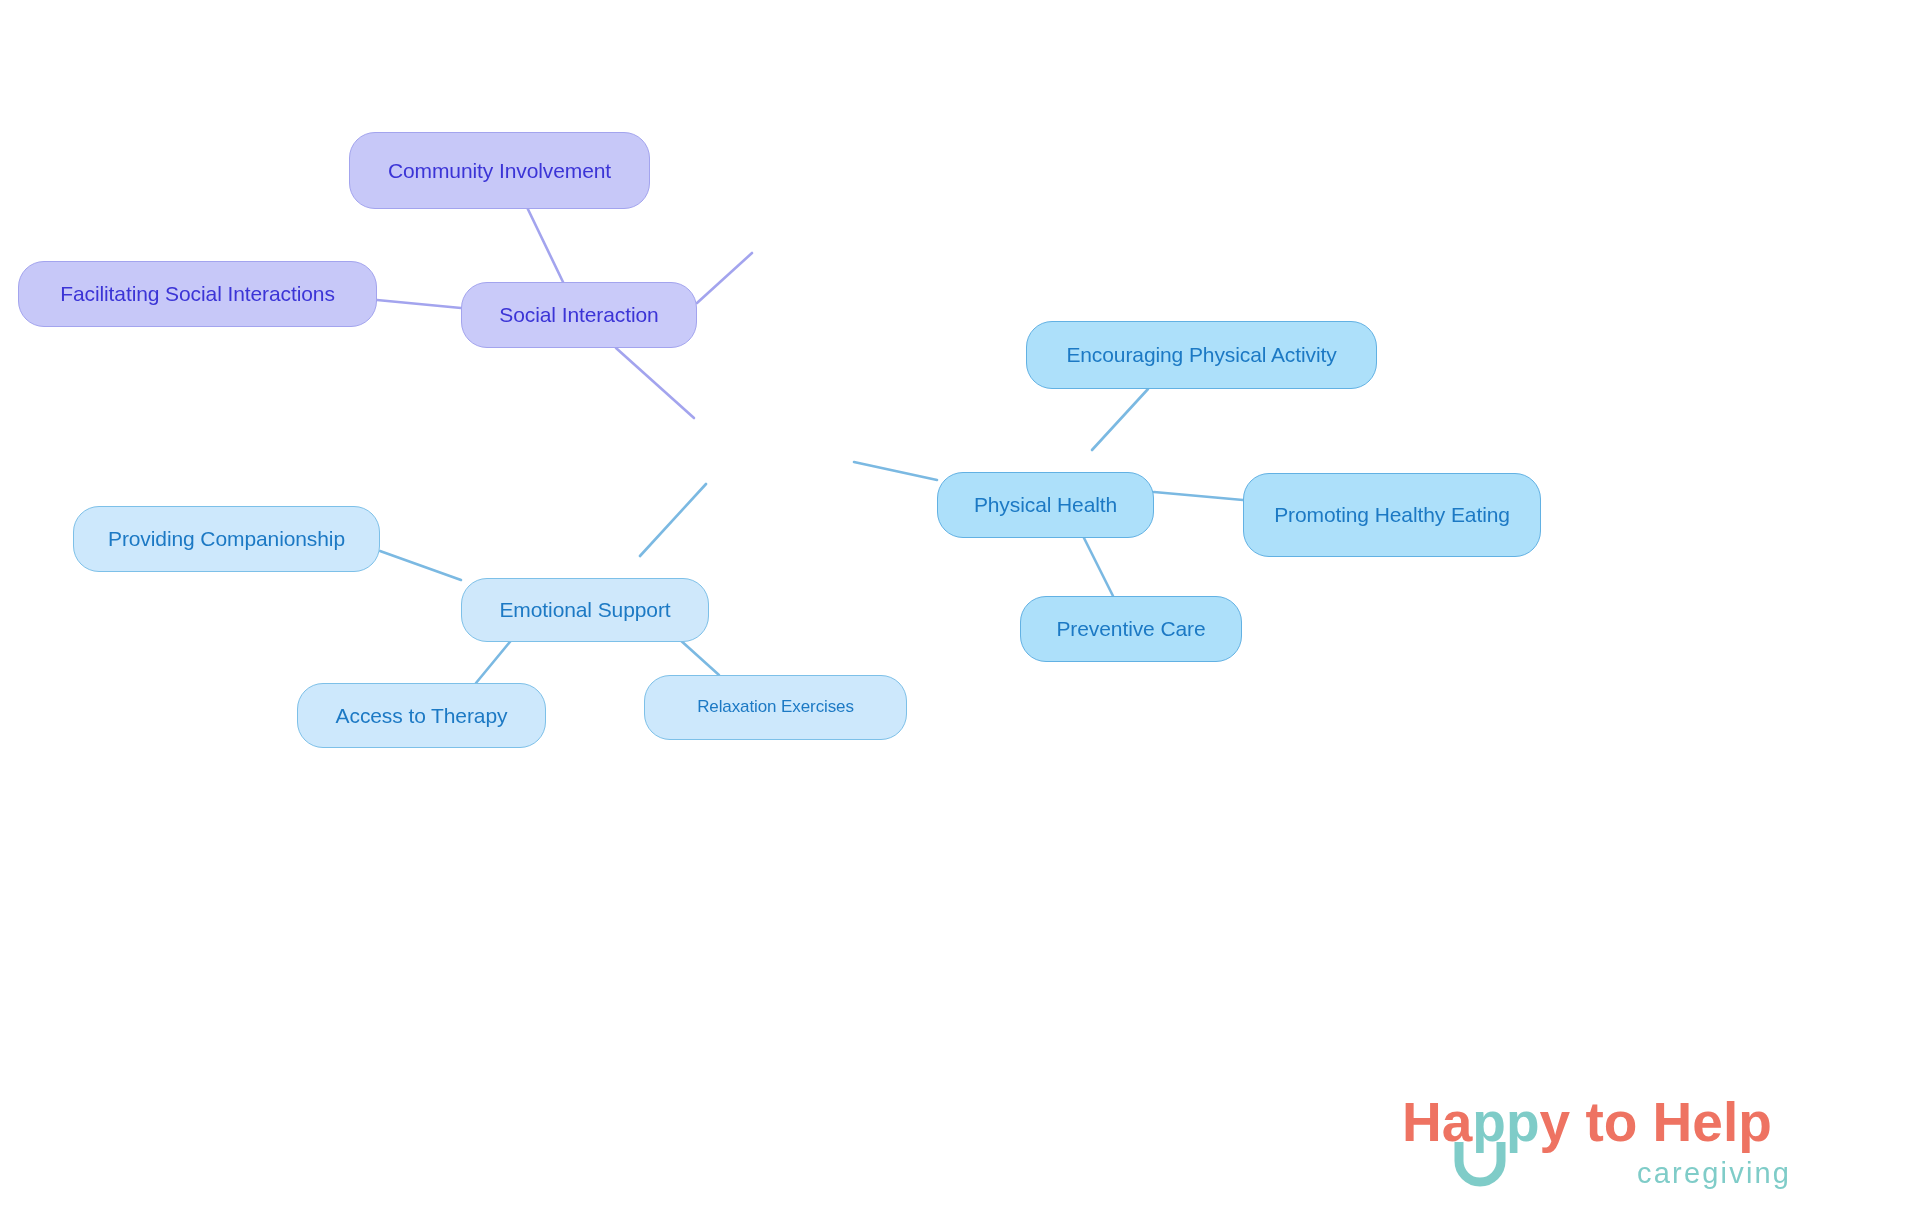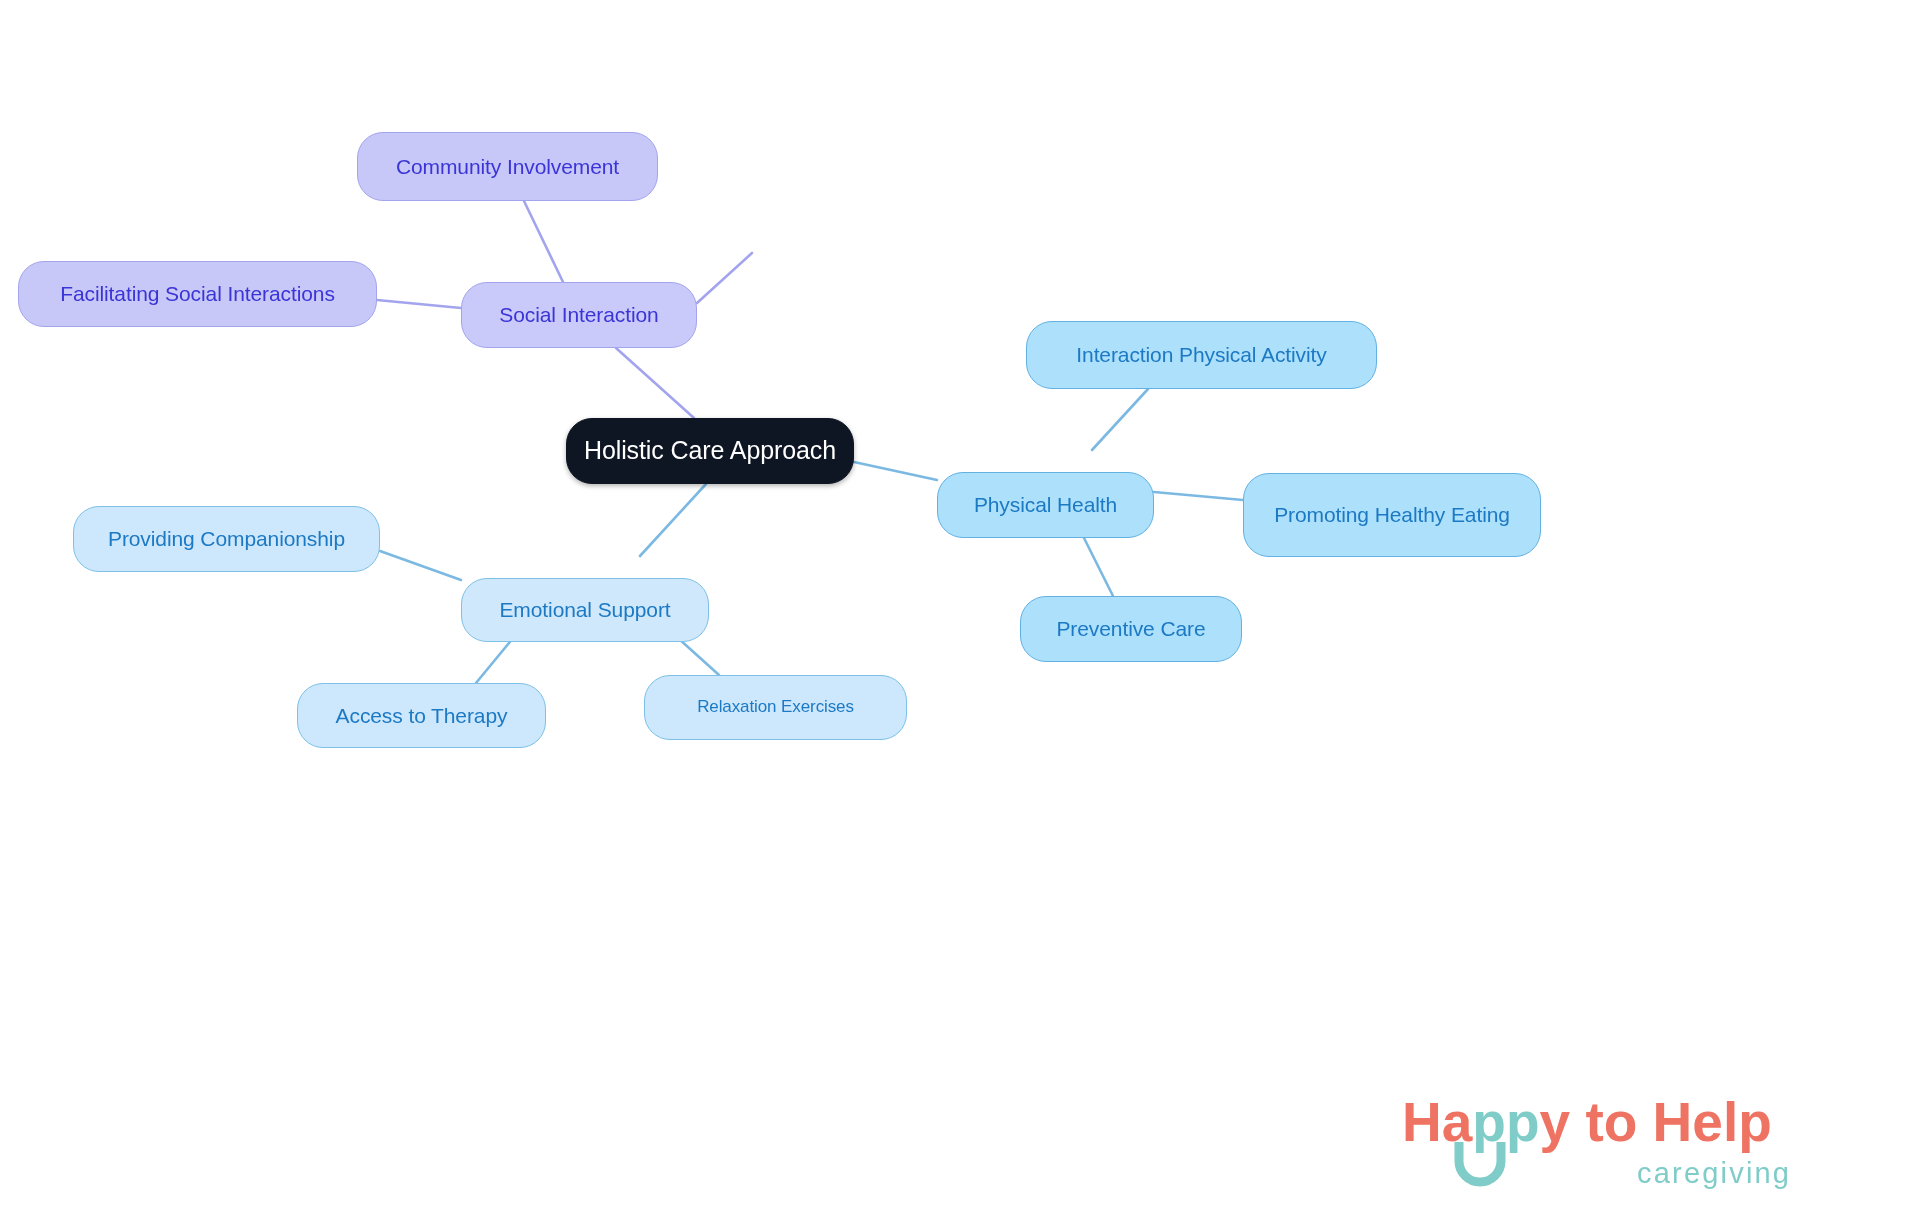--- a/index.html
+++ b/index.html
@@ -109,30 +109,29 @@
         <line x1="1092" y1="450" x2="1148" y2="389" stroke="#7bb9e2"></line>
         <line x1="1154" y1="492" x2="1243" y2="500" stroke="#7bb9e2"></line>
         <line x1="1073" y1="516" x2="1113" y2="596" stroke="#7bb9e2"></line>
         <line x1="706" y1="484" x2="640" y2="556" stroke="#7bb9e2"></line>
         <line x1="461" y1="580" x2="380" y2="551" stroke="#7bb9e2"></line>
         <line x1="528" y1="620" x2="476" y2="683" stroke="#7bb9e2"></line>
         <line x1="658" y1="620" x2="719" y2="675" stroke="#7bb9e2"></line>
       </g>
   </svg>
 
-  <div class="node purple" style="left:357px; top:132px; width:301px; height:69px; font-size:21px;">Community Involvement</div>
+  <div class="node purple" style="left:349px; top:132px; width:301px; height:77px; font-size:21px;">Community Involvement</div>
 
 
   <div class="node purple" style="left:18px; top:261px; width:359px; height:66px; font-size:21px;">Facilitating Social Interactions</div>
 
   <div class="node purple branch" style="left:461px; top:282px; width:236px; height:66px; font-size:21px;">Social Interaction</div>
 
-  <div class="node root" style="left:566px; top:418px; width:288px; height:66px;">Holistic Care Approach</div>
 
-  <div class="node blue" style="left:1026px; top:321px; width:351px; height:68px; font-size:21px;">Interaction Physical Activity</div>
+  <div class="node blue" style="left:1026px; top:321px; width:351px; height:68px; font-size:21px;">Encouraging Physical Activity</div>
 
   <div class="node blue branch" style="left:937px; top:450px; width:217px; height:66px; font-size:21px;">Physical Health</div>
 
   <div class="node blue" style="left:1243px; top:473px; width:298px; height:84px; font-size:21px;">Promoting Healthy Eating</div>
 
   <div class="node blue" style="left:1020px; top:596px; width:222px; height:66px; font-size:21px;">Preventive Care</div>
 
   <div class="node blue soft" style="left:73px; top:506px; width:307px; height:66px; font-size:21px;text-align:center;">Providing Companionship</div>
 
   <div class="node blue branch light" style="left:461px; top:556px; width:248px; height:64px; font-size:21px;">Emotional Support</div>

